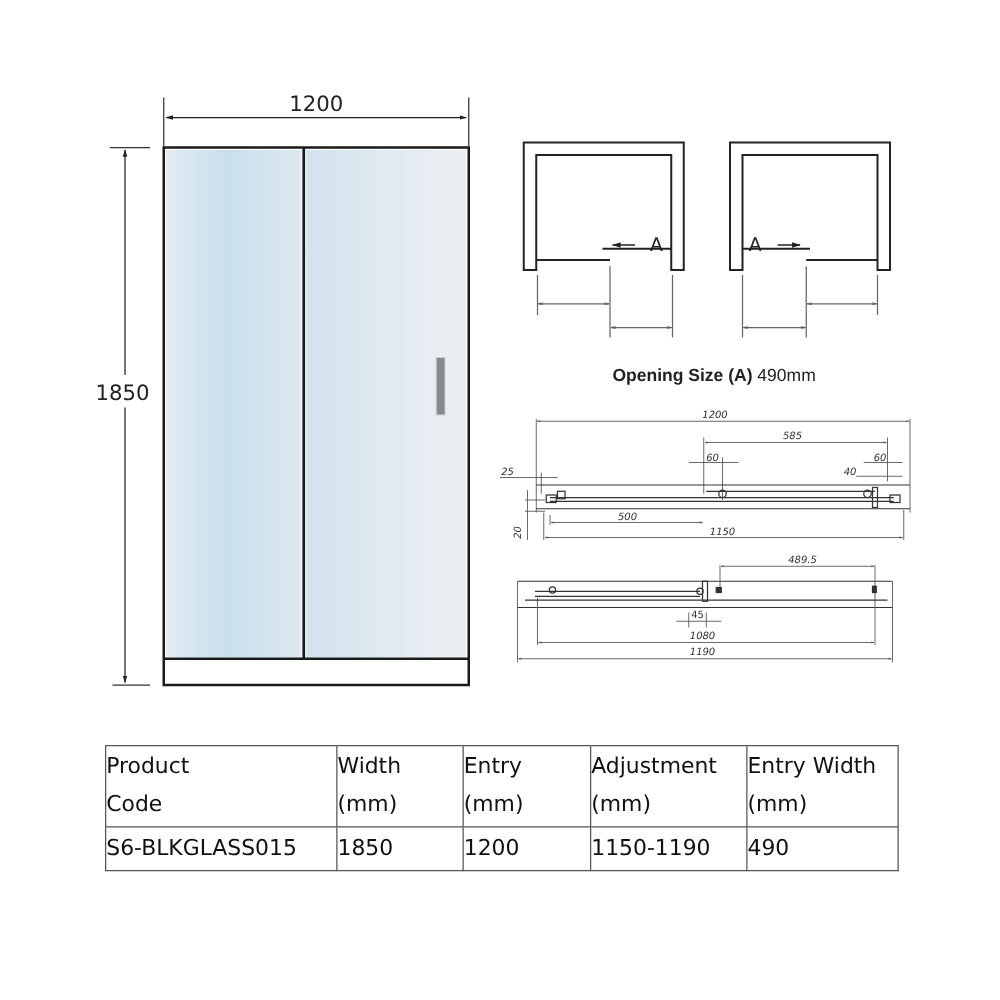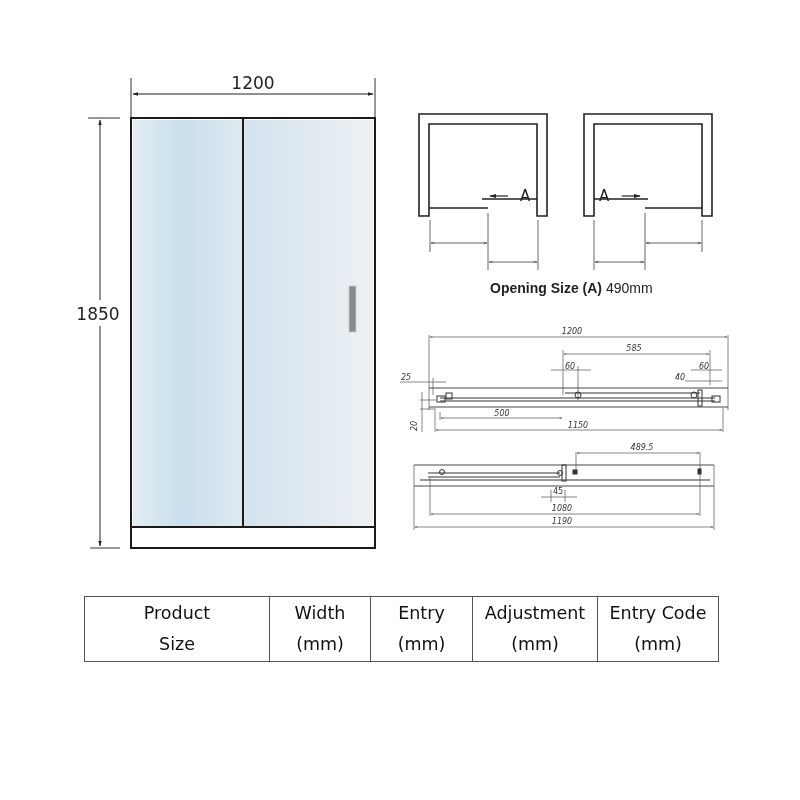--- a/index.html
+++ b/index.html
@@ -1,22 +1,22 @@
 <!DOCTYPE html>
 <html><head>
 <meta charset="utf-8">
 <style>
   html,body{margin:0;padding:0;background:#fff;}
   body{width:800px;height:800px;position:relative;overflow:hidden;font-family:"DejaVu Sans",sans-serif;color:#1a1a1a;}
   svg text{font-family:"DejaVu Sans",sans-serif;}
   .door-svg{position:absolute;left:0;top:0;}
-  .opening-label{position:absolute;left:490px;top:280px;font-family:"Liberation Sans",sans-serif;font-size:14px;color:#222;}
+  .opening-label{position:absolute;left:490px;top:292px;font-family:"Liberation Sans",sans-serif;font-size:14px;color:#222;}
   .opening-label b{font-weight:bold;}
   table.spec{position:absolute;left:84px;top:596px;border-collapse:collapse;font-family:"DejaVu Sans",sans-serif;font-size:17.5px;color:#111;}
-  table.spec td,table.spec th{border:1.5px solid #555;text-align:center;font-weight:normal;padding:0;line-height:31px;}
+  table.spec td,table.spec th{border:1.5px solid #555;text-align:left;font-weight:normal;padding:0;line-height:31px;}
   table.spec th{height:64px;}
   table.spec td{height:34px;}
 </style>
 </head>
 <body>
 
 <svg class="door-svg" width="800" height="590" viewBox="0 0 800 590">
   <defs>
     <linearGradient id="gL" x1="0" x2="1" y1="0" y2="0">
       <stop offset="0" stop-color="#e2ecf2"></stop>
@@ -169,20 +169,27 @@
 </svg>
 
 <div class="opening-label">
   <b>Opening Size (A)</b>
   <span>490mm</span>
 </div>
 
 <table class="spec">
   <tbody>
       <tr>
-    <th style="width:184px"><span>Product</span><br><span>Size</span></th>
+    <th style="width:184px"><span>Product</span><br><span>Code</span></th>
     <th style="width:100px"><span>Width</span><br><span>(mm)</span></th>
     <th style="width:101px"><span>Entry</span><br><span>(mm)</span></th>
     <th style="width:124px"><span>Adjustment</span><br><span>(mm)</span></th>
-    <th style="width:120px"><span>Entry Code</span><br><span>(mm)</span></th>
+    <th style="width:120px"><span>Entry Width</span><br><span>(mm)</span></th>
+  </tr>
+  <tr>
+    <td>S6-BLKGLASS015</td>
+    <td>1850</td>
+    <td>1200</td>
+    <td>1150-1190</td>
+    <td>490</td>
   </tr>
 </tbody>
   </table>
 
 </body></html>

